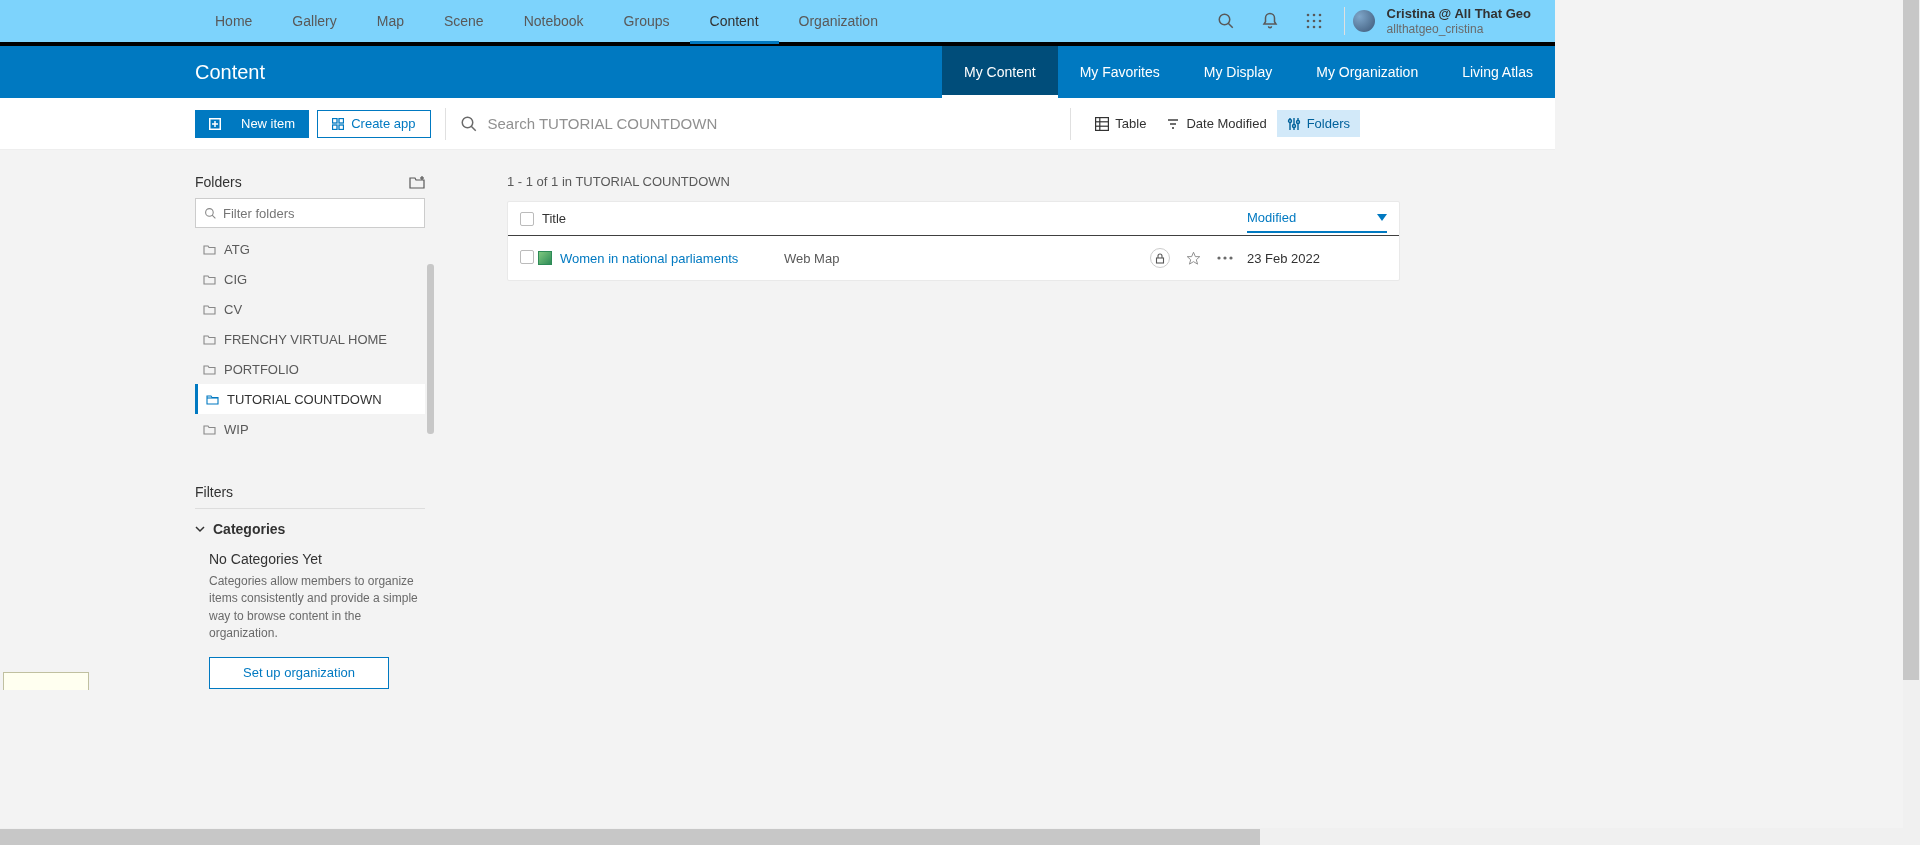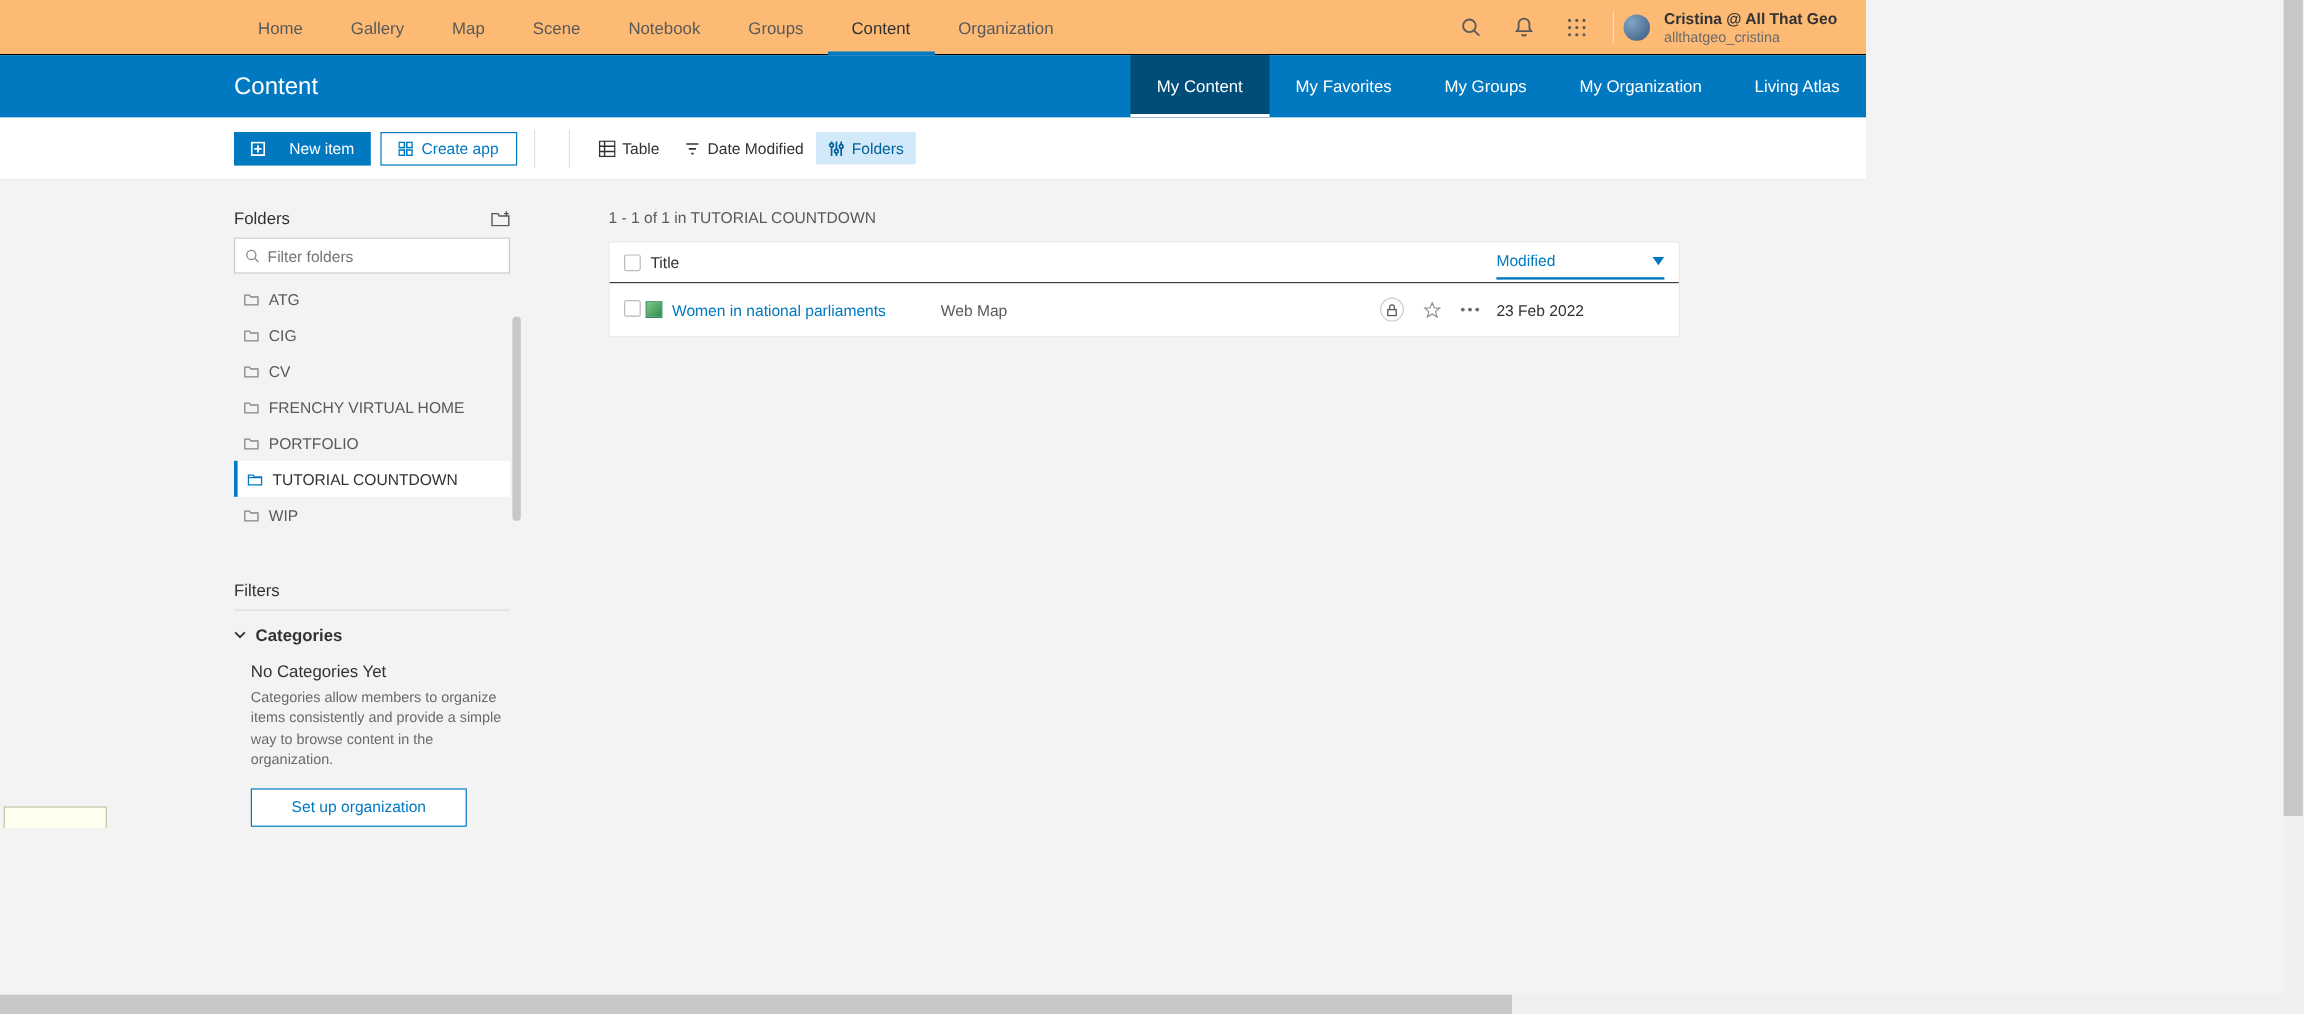--- a/index.html
+++ b/index.html
@@ -1,18 +1,18 @@
 <!DOCTYPE html>
 <html><head>
 <meta charset="utf-8">
 <style>
 * { box-sizing: border-box; margin: 0; padding: 0; font-family: "Avenir Next", "Segoe UI", Arial, sans-serif; }
 body { background: #f3f3f3; color: #323232; font-size: 14px; width: 1920px; height: 845px; overflow: hidden; position: relative; }
 .viewport { width: 1555px; height: 690px; background: #fff; position: relative; overflow: hidden; }
-.topnav { height: 46px; background: #fdba74; display: flex; align-items: center; padding: 0 0 0 195px; border-bottom: 1px solid #000000; }
+.topnav { height: 46px; background: #7dd3fc; display: flex; align-items: center; padding: 0 0 0 195px; border-bottom: 4px solid #000000; }
 .topnav .nav-item { padding: 0 20px; height: 46px; line-height: 46px; color: #595959; cursor: pointer; }
 .topnav .nav-item.active { box-shadow: inset 0 -3px 0 0 #0079c1; color: #323232; }
 .topnav .spacer { flex: 1; }
 .topnav .iconbtn { width: 36px; height: 36px; display: flex; align-items: center; justify-content: center; color: #595959; cursor: pointer; margin: 0 4px; }
 .topnav .divider { width: 1px; height: 28px; background: #e0e0e0; margin: 0 8px; }
 .userinfo { display: flex; align-items: center; padding-right: 24px; }
 .avatar { width: 22px; height: 22px; border-radius: 50%; background: radial-gradient(circle at 30% 30%, #7fa6c9, #3b5777); margin-right: 12px; }
 .username { font-weight: 600; font-size: 13px; color: #323232; }
 .userhandle { font-size: 12px; color: #6a6a6a; margin-top: 1px; }
 .subnav { height: 52px; background: #0079c1; display: flex; align-items: stretch; padding-left: 195px; }
@@ -118,21 +118,21 @@
         <div class="userhandle">allthatgeo_cristina</div>
       </div>
     </div>
   </div>
 
   <div class="subnav">
     <div class="title">Content</div>
     <div class="spacer"></div>
     <div class="tab active">My Content</div>
     <div class="tab">My Favorites</div>
-    <div class="tab">My Groups</div>
+    <div class="tab">My Display</div>
     <div class="tab">My Organization</div>
     <div class="tab">Living Atlas</div>
   </div>
 
   <div class="toolbar">
     <button class="btn-primary">
       <svg width="12" height="12" viewBox="0 0 12 12" fill="none" stroke="#fff" stroke-width="1.5">
           <rect x="0.75" y="0.75" width="10.5" height="10.5"></rect>
           <line x1="6" y1="3" x2="6" y2="9"></line>
           <line x1="3" y1="6" x2="9" y2="6"></line>
@@ -142,20 +142,27 @@
     <button class="btn-outline">
       <svg width="12" height="12" viewBox="0 0 12 12" fill="none" stroke="#0079c1" stroke-width="1.3">
           <rect x="0.5" y="0.5" width="4.5" height="4.5"></rect>
           <rect x="7" y="0.5" width="4.5" height="4.5"></rect>
           <rect x="0.5" y="7" width="4.5" height="4.5"></rect>
           <rect x="7" y="7" width="4.5" height="4.5"></rect>
         </svg>
       <span>Create app</span>
     </button>
     <div class="vline"></div>
+    <div class="searchwrap">
+      <svg width="18" height="18" viewBox="0 0 24 24" fill="none" stroke="#6a6a6a" stroke-width="2" style="margin-right:10px">
+          <circle cx="10" cy="10" r="7"></circle>
+          <line x1="15" y1="15" x2="21" y2="21"></line>
+        </svg>
+      <input type="text" placeholder="Search TUTORIAL COUNTDOWN" style="">
+    </div>
     <div class="vline"></div>
     <div class="viewbtn">
       <svg width="14" height="14" viewBox="0 0 14 14" fill="none" stroke="#323232" stroke-width="1.2">
           <rect x="0.6" y="0.6" width="12.8" height="12.8"></rect>
           <line x1="0.6" y1="4.8" x2="13.4" y2="4.8"></line>
           <line x1="0.6" y1="9.2" x2="13.4" y2="9.2"></line>
           <line x1="4.8" y1="0.6" x2="4.8" y2="13.4"></line>
         </svg>
       <span>Table</span>
     </div>

